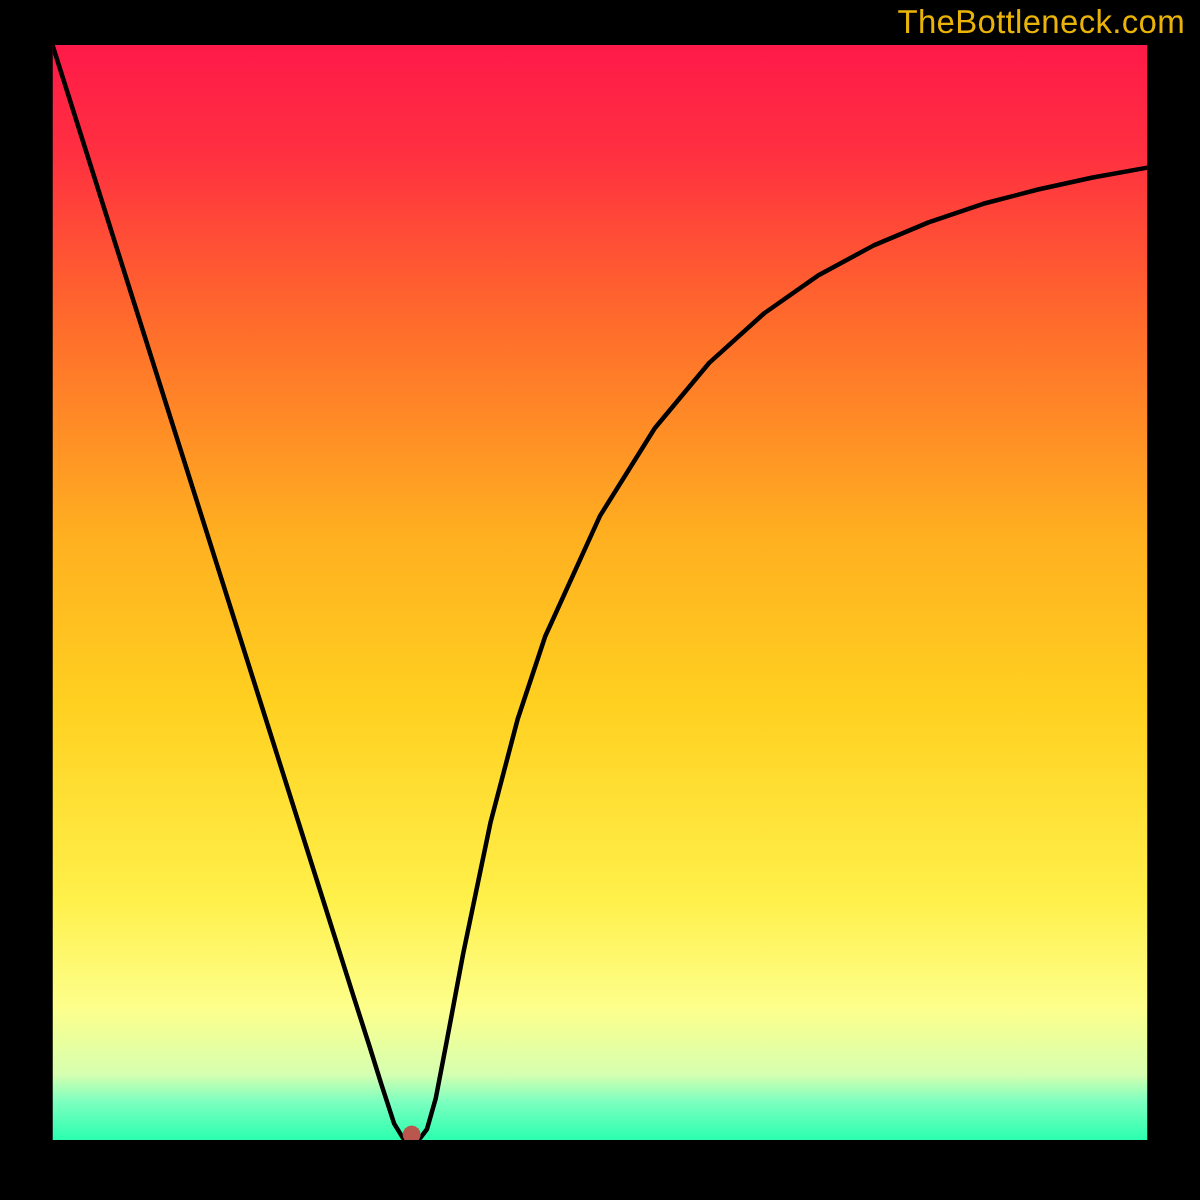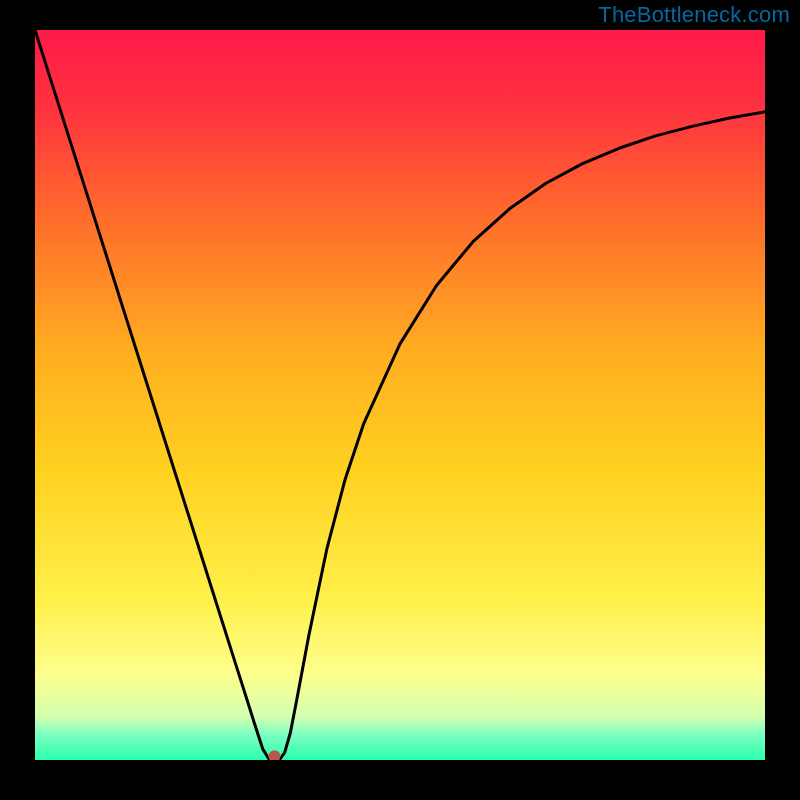--- a/index.html
+++ b/index.html
@@ -14,21 +14,21 @@
   .outer {
     width: 800px;
     height: 800px;
     background: #000;
     position: relative;
   }
   .watermark {
     position: absolute;
     top: 2px;
     right: 10px;
-    color: #0369a1;
+    color: #eab308;
     font-size: 22px;
     font-weight: 500;
     letter-spacing: 0.2px;
     text-align: center;
   }
   .plot {
     position: absolute;
     left: 35px;
     top: 30px;
     width: 730px;

